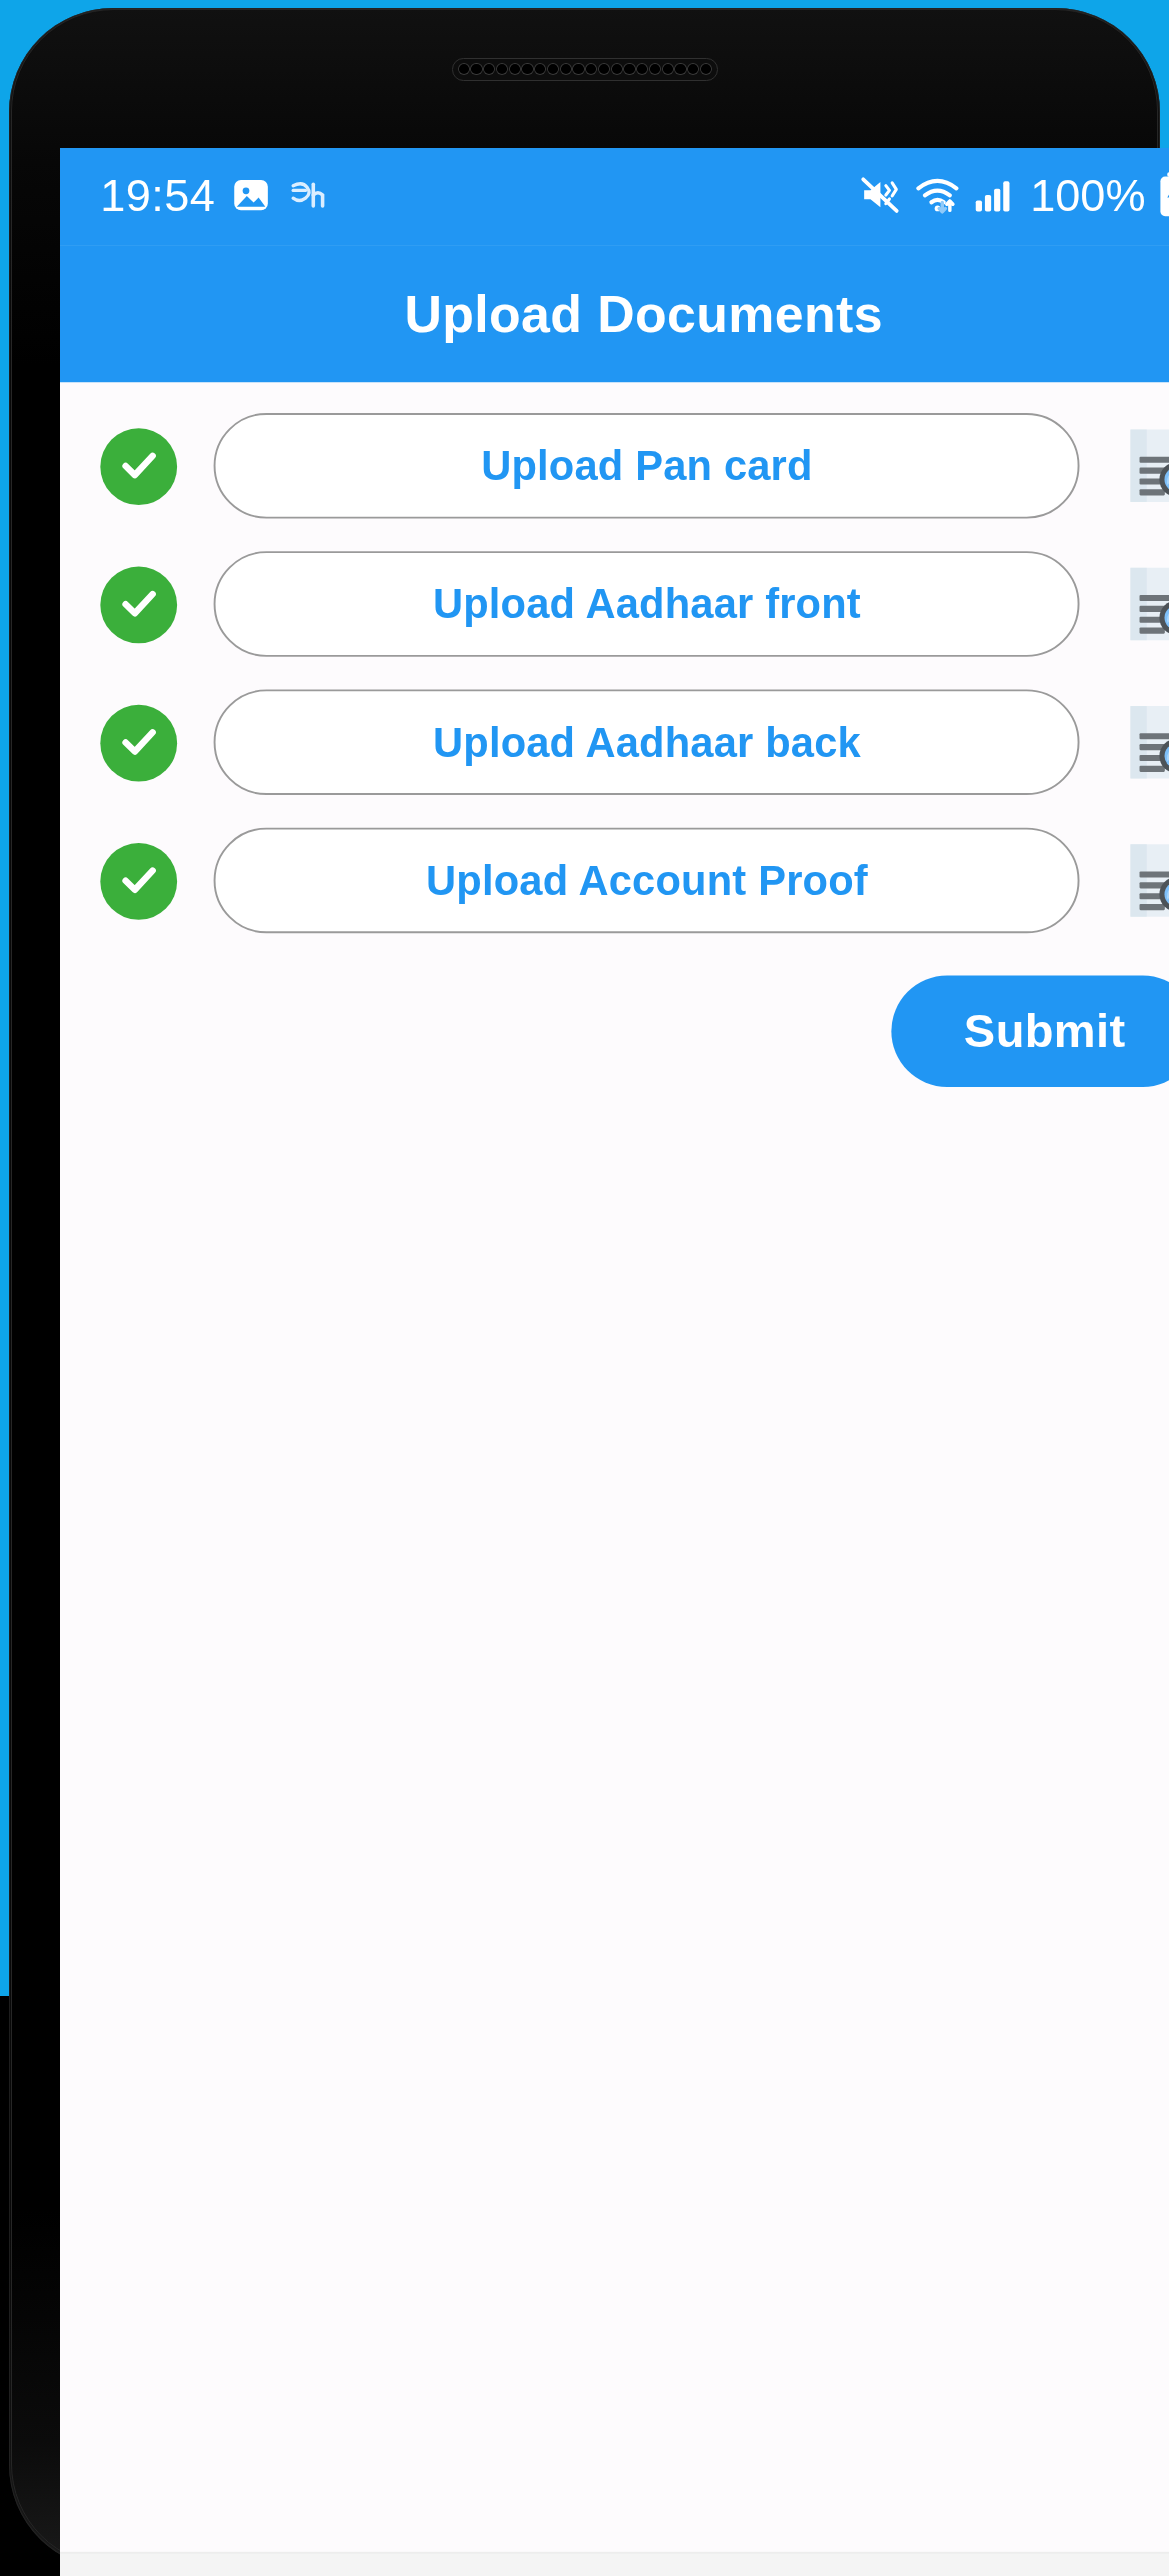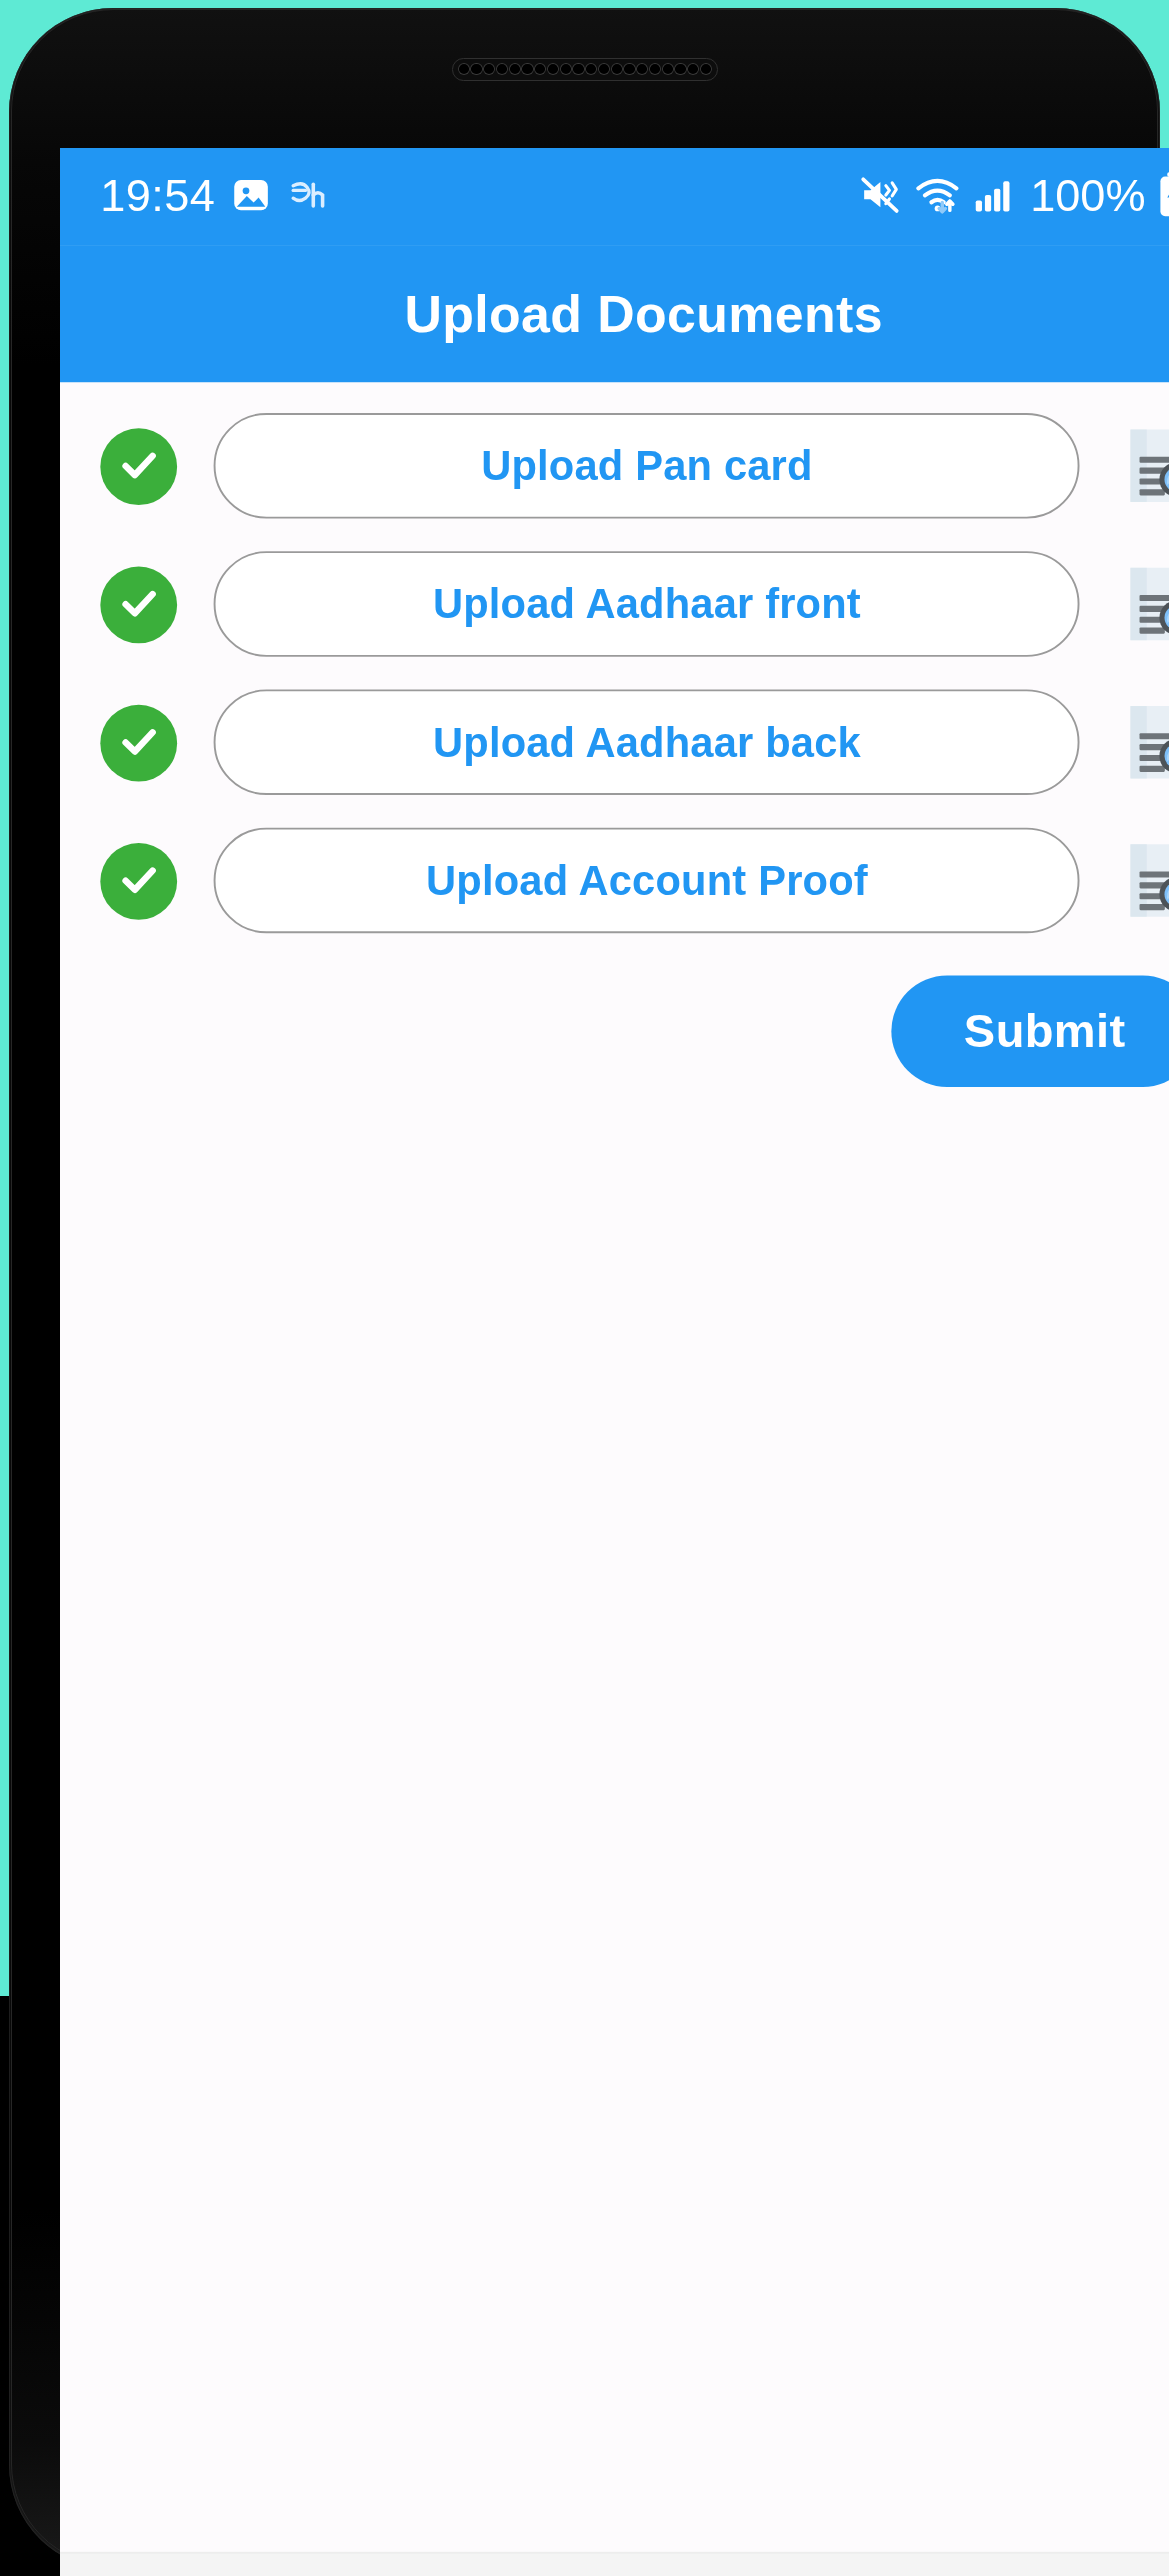--- a/index.html
+++ b/index.html
@@ -14,21 +14,21 @@
     font-family: "Liberation Sans", sans-serif;
   }
 
   
   .device {
     position: absolute;
     left: 0;
     top: 0;
     width: 1169px;
     height: 1996px;
-    background: #5eead4;
+    background: #0ea5e9;
   }
   .device-body {
     position: absolute;
     left: 7.5px;
     top: 3.8px;
     width: 1154px;
     height: 2568px;
     border-radius: 68px;
     background: linear-gradient(180deg, #111111 0%, #070707 6%, #000000 14%, #000000 86%, #0b0b0b 95%, #1a1a1a 100%);
     box-shadow: inset 0 0 1.9px 0.9px #2a2a2a;

